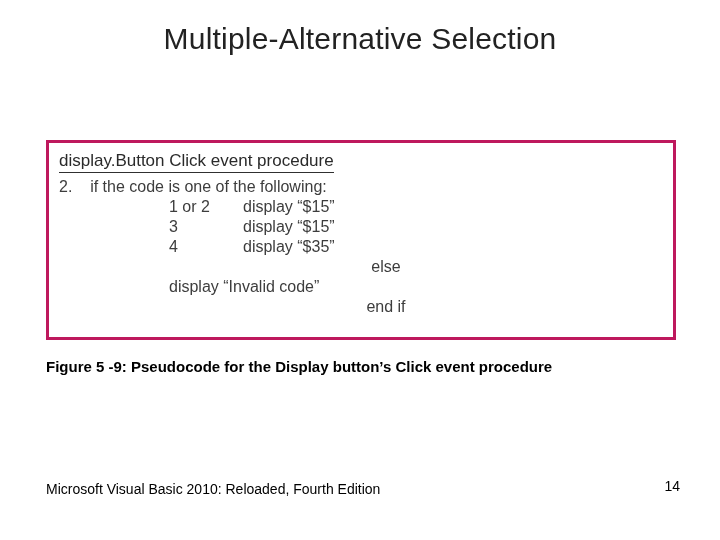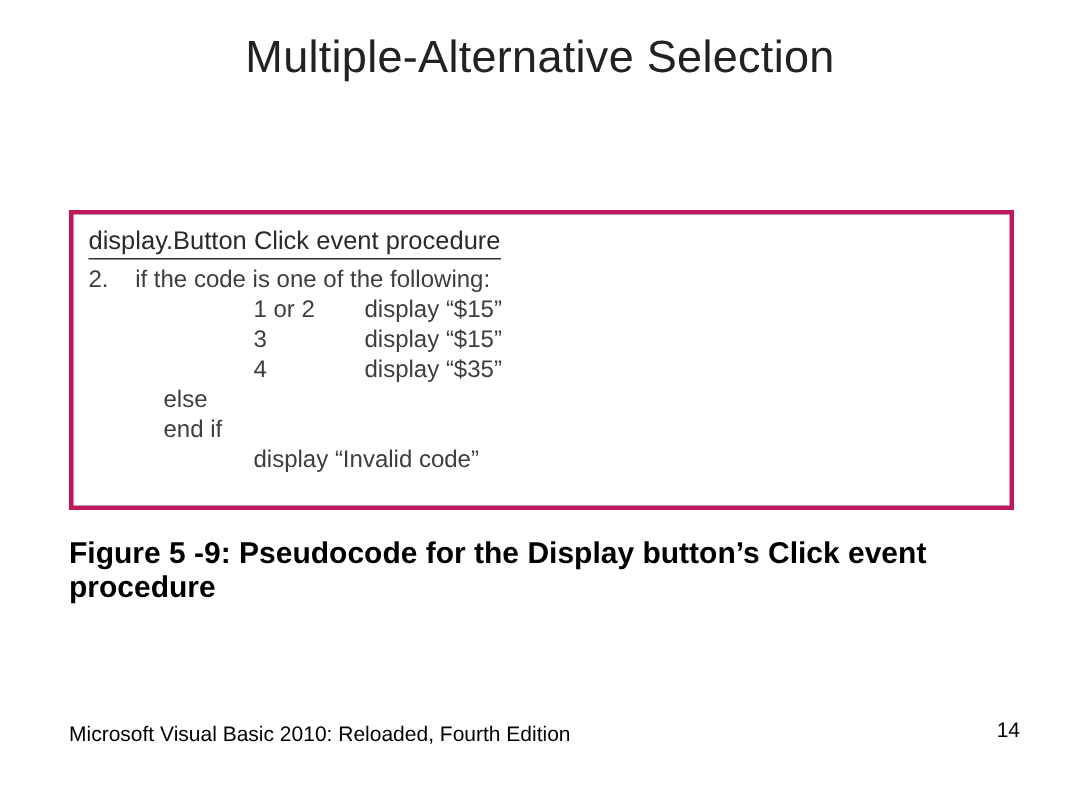--- a/index.html
+++ b/index.html
@@ -46,29 +46,29 @@
     display: inline-block;
     padding-bottom: 1px;
     margin-bottom: 4px;
     color: #2a2a2a;
   }
   .pseudo {
     font-size: 16px;
     line-height: 1.25;
   }
   .row { white-space: pre; }
-  .i1 { padding-left: 50px; }
+  .i1 { padding-left: 50px; text-align: center; }
   .i2 { padding-left: 110px; }
   .pair { display: flex; }
   .pair .col1 { width: 74px; }
   .caption {
     position: absolute;
     left: 46px;
     top: 358px;
-    font-size: 20px;
+    font-size: 15px;
     font-weight: 700;
     color: #000;
   }
   .footer-left {
     position: absolute;
     left: 46px;
     bottom: 43px;
     font-size: 14px;
     color: #000;
   }
@@ -100,22 +100,22 @@
       </div>
       <div class="pair i2">
         <span class="col1">3</span>
         <span>display “$15”</span>
       </div>
       <div class="pair i2">
         <span class="col1">4</span>
         <span>display “$35”</span>
       </div>
       <div class="row i1">else</div>
+      <div class="row i2">display “Invalid code”</div>
       <div class="row i1">end if</div>
-      <div class="row i2">display “Invalid code”</div>
     </div>
   </div>
 
   <div class="caption">Figure 5 -9: Pseudocode for the Display button’s Click event procedure</div>
 
   <div class="footer-left">Microsoft Visual Basic 2010: Reloaded, Fourth Edition</div>
   <div class="footer-right">14</div>
 
 </div>
 

